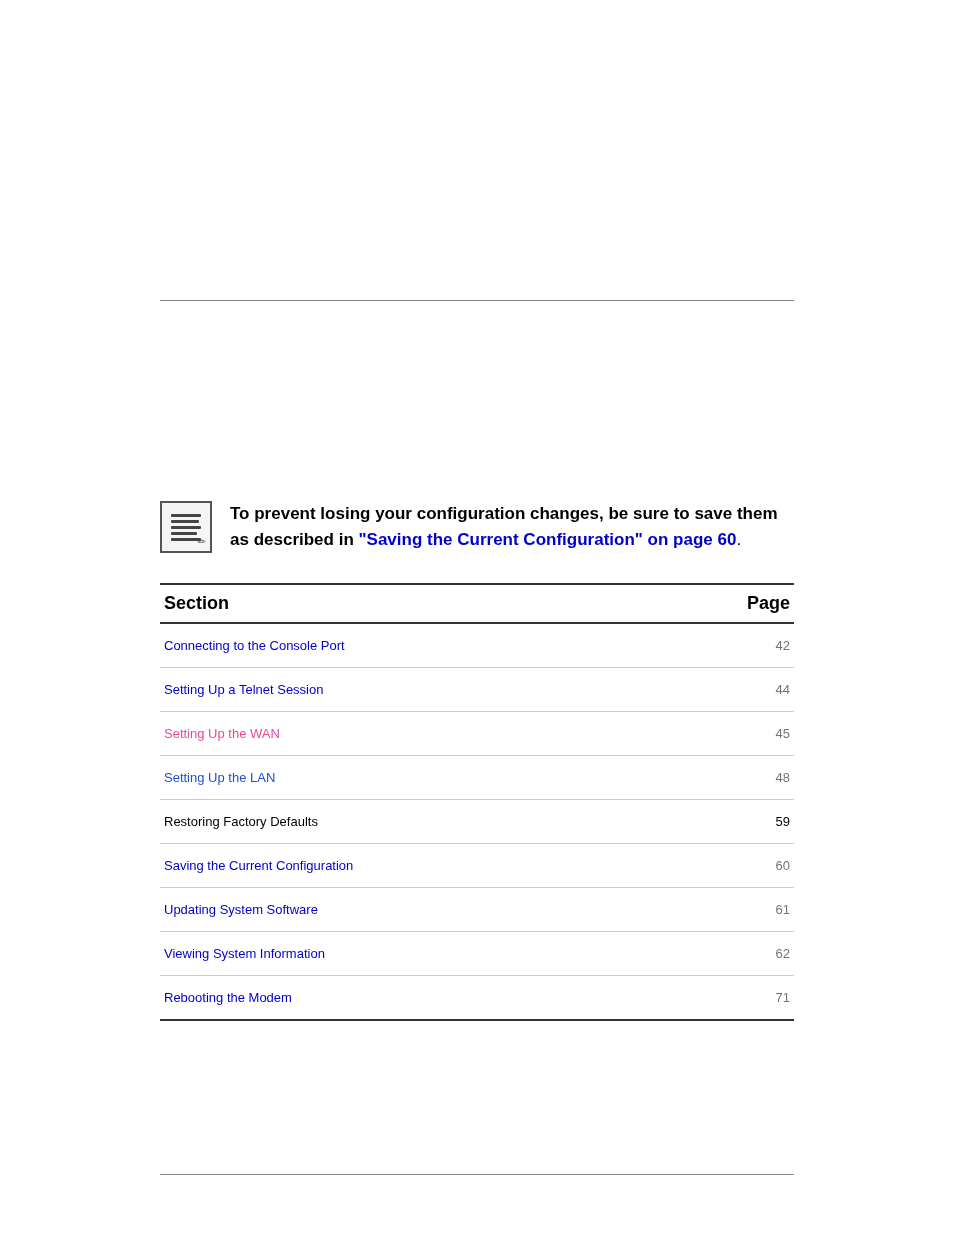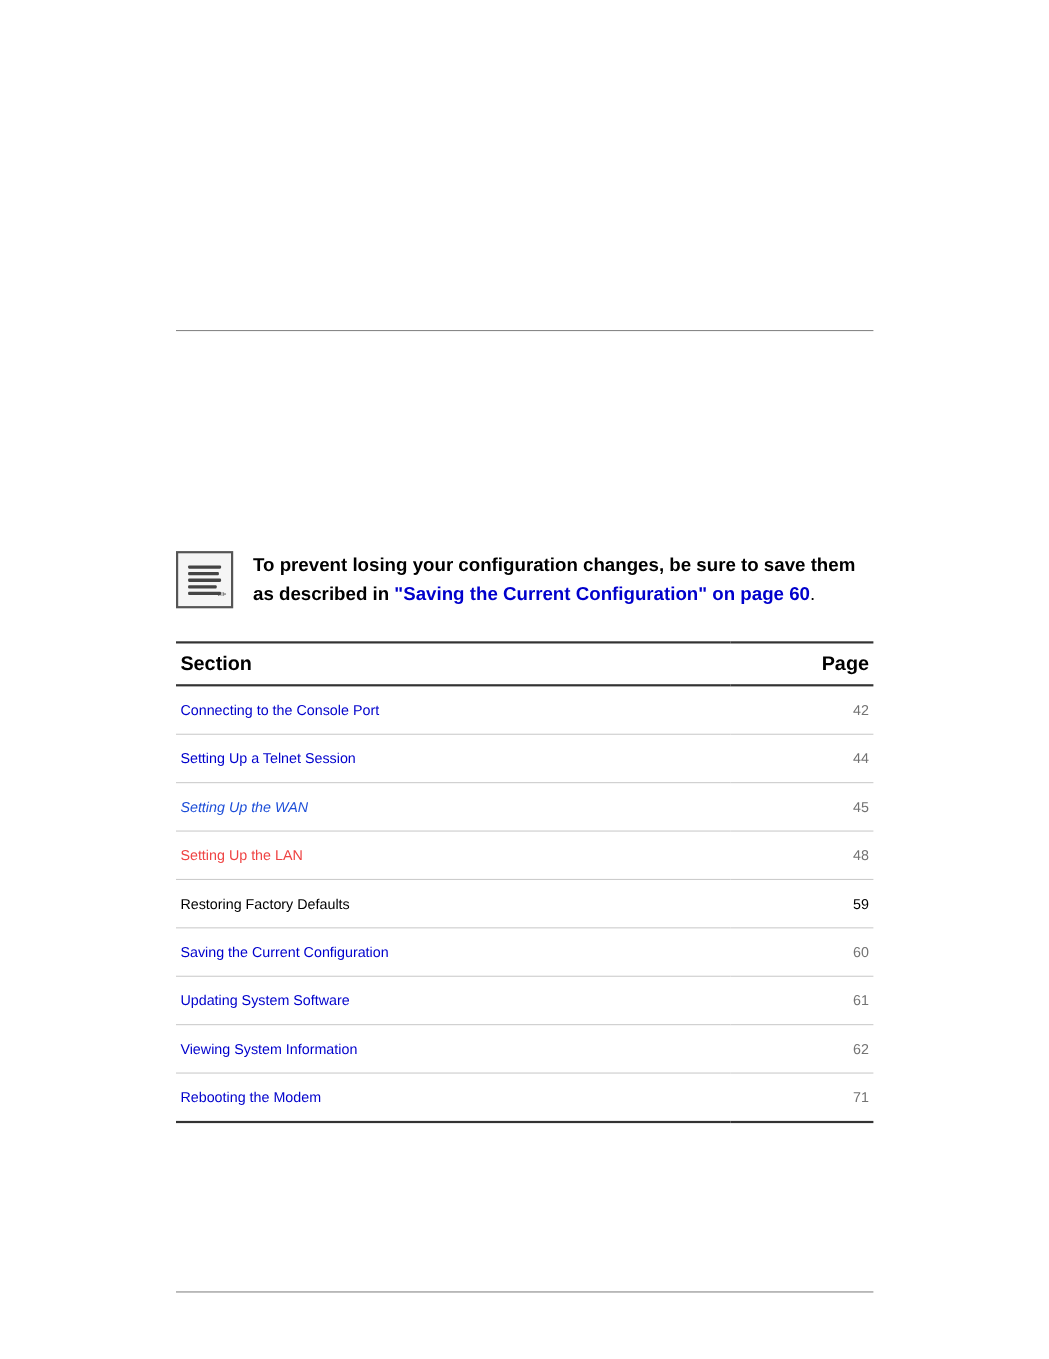--- a/index.html
+++ b/index.html
@@ -220,25 +220,25 @@
 
       <tr>
             <td class="section-name"><a href="#" style="color: rgb(0, 0, 204); text-decoration: none;">Connecting to the Console Port</a></td>
             <td class="page-num">42</td>
           </tr>
           <tr>
             <td class="section-name"><a href="#" style="color: rgb(0, 0, 204); text-decoration: none;">Setting Up a Telnet Session</a></td>
             <td class="page-num">44</td>
           </tr>
           <tr>
-            <td class="section-name"><a href="#" style="color: #1d4ed8; text-decoration: none; font-style: italic;">Setting Up the WAN</a></td>
+            <td class="section-name"><a href="#" style="color: #ec4899; text-decoration: none;">Setting Up the WAN</a></td>
             <td class="page-num">45</td>
           </tr>
           <tr>
-            <td class="section-name"><a href="#" style="color: #ef4444; text-decoration: none;">Setting Up the LAN</a></td>
+            <td class="section-name"><a href="#" style="color: #1d4ed8; text-decoration: none;">Setting Up the LAN</a></td>
             <td class="page-num">48</td>
           </tr>
           <tr>
             <td class="section-name black">Restoring Factory Defaults</td>
             <td class="page-num black">59</td>
           </tr>
           <tr>
             <td class="section-name"><a href="#" style="color: rgb(0, 0, 204); text-decoration: none;">Saving the Current Configuration</a></td>
             <td class="page-num">60</td>
           </tr>

